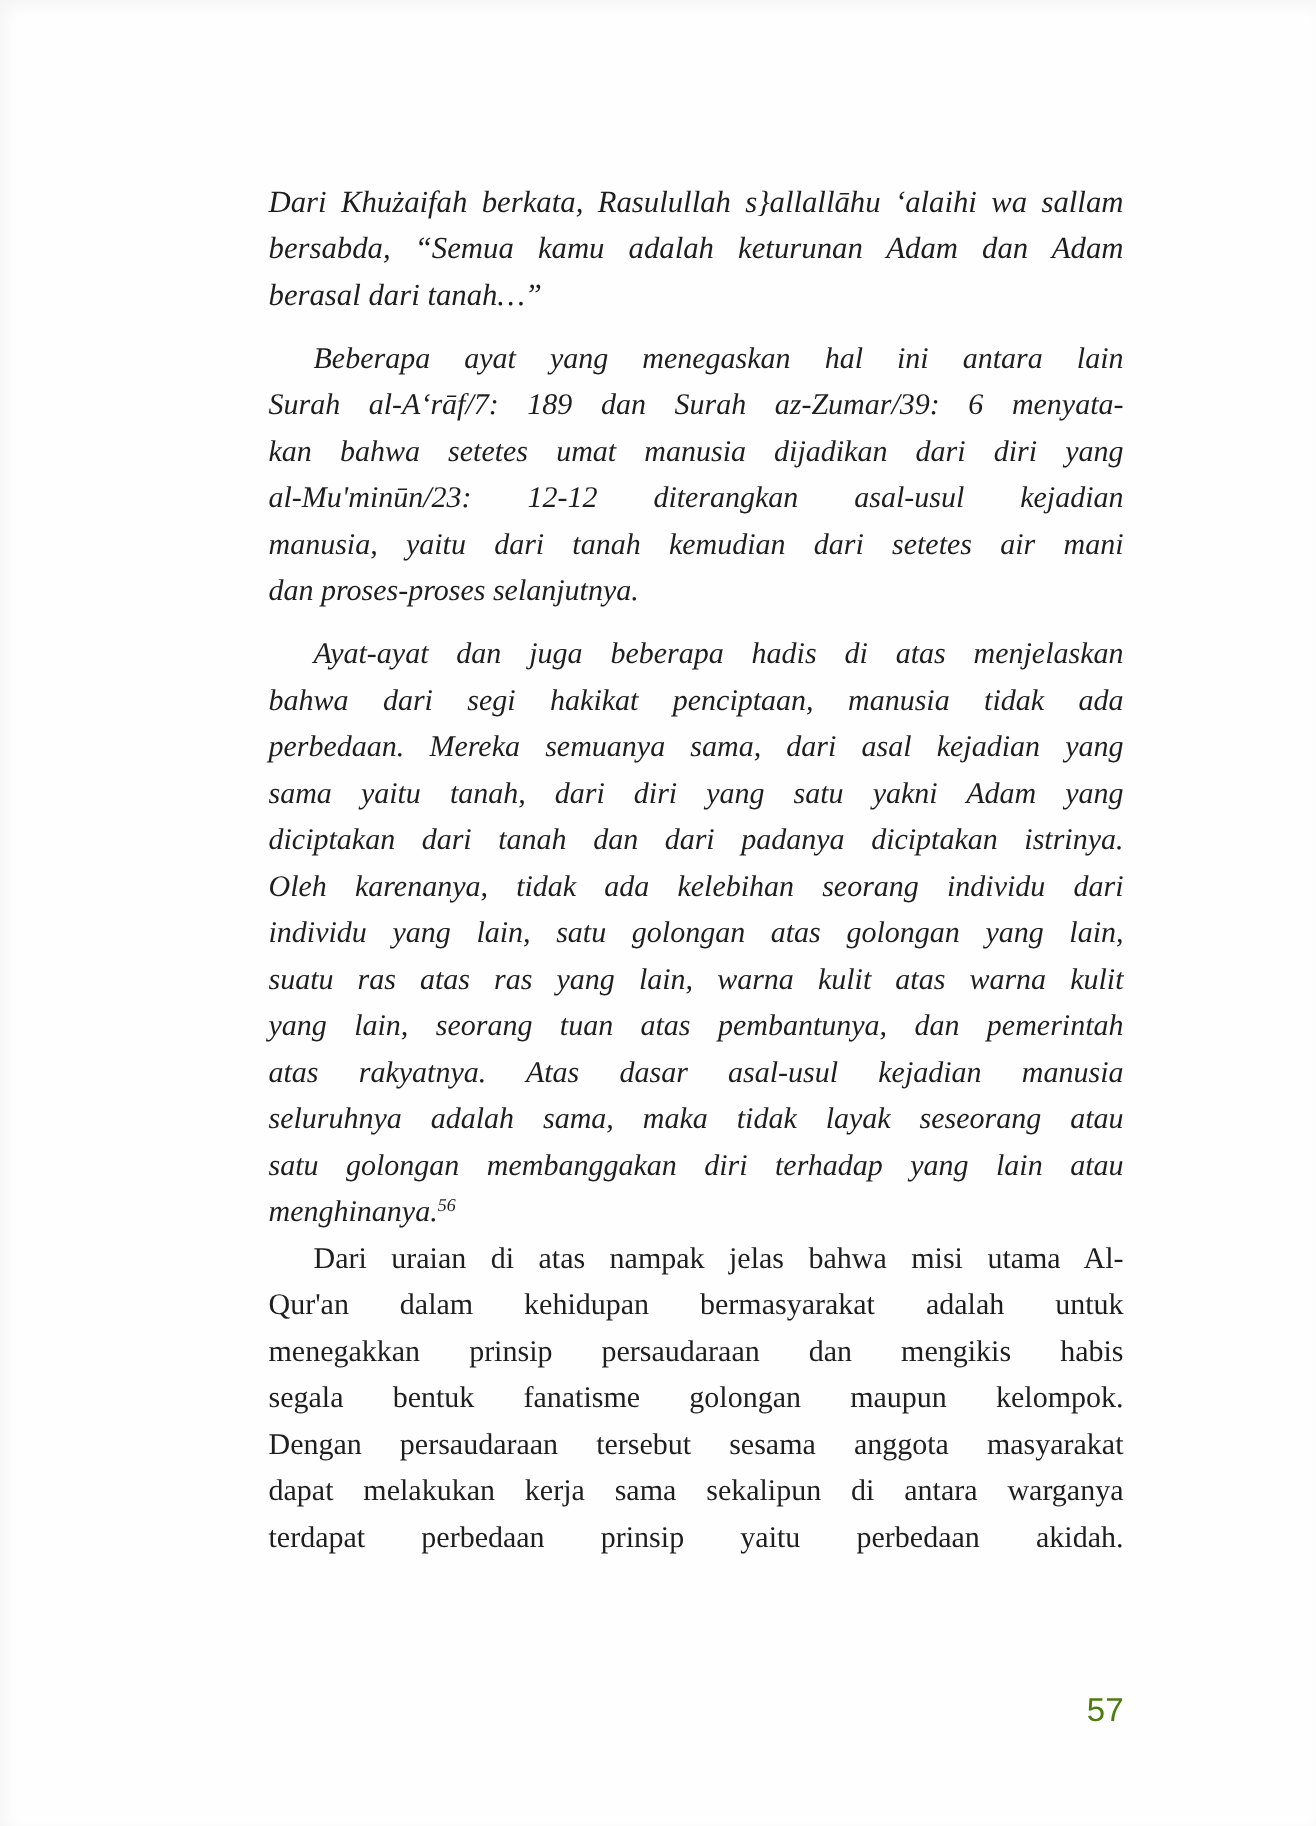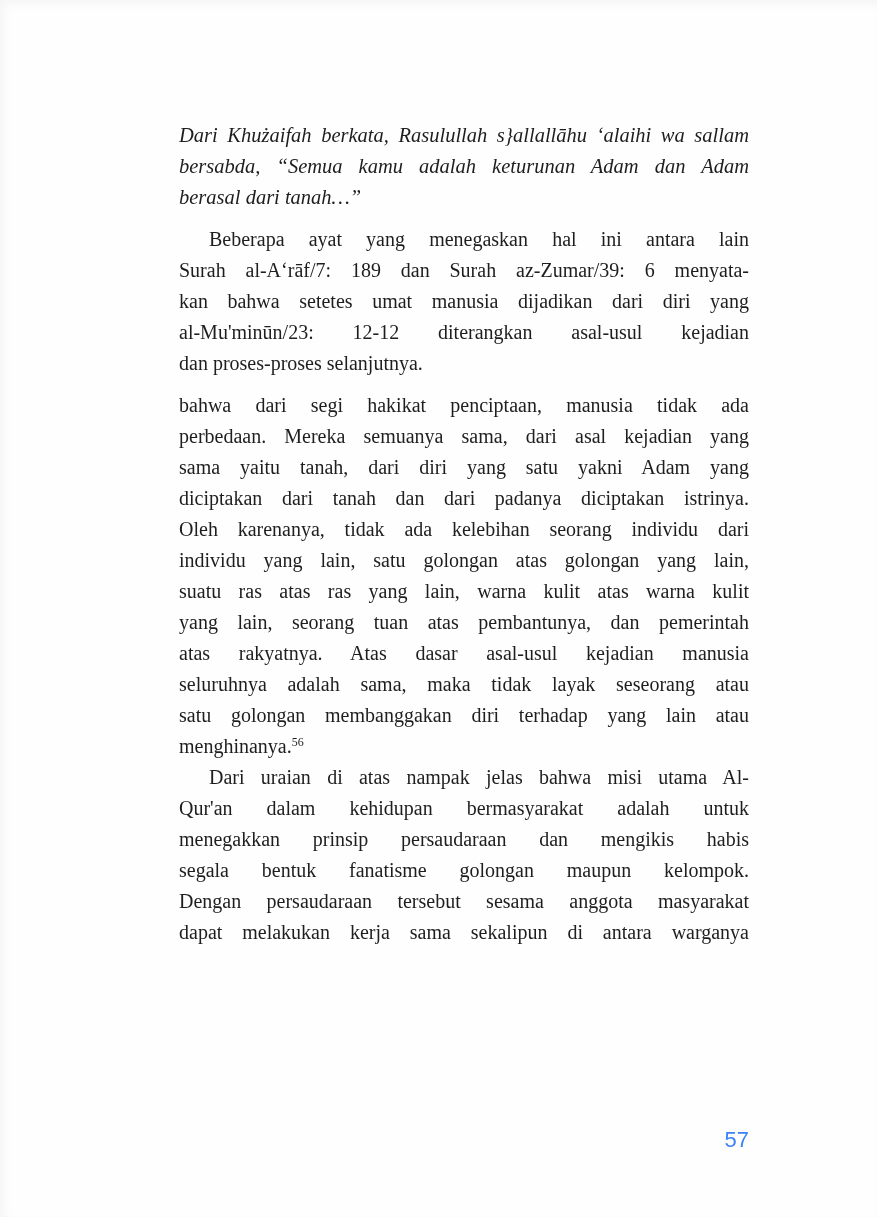--- a/index.html
+++ b/index.html
@@ -26,20 +26,21 @@
     position: absolute;
     left: 179px;
     top: 120px;
     width: 570px;
   }
   .paragraph {
     margin: 0;
   }
   .paragraph.gap-before {
     margin-top: 11px;
+    font-style: italic;
   }
   .line {
     font-size: 20px;
     line-height: 31px;
     height: 31px;
     text-align: justify;
     text-align-last: justify;
     overflow: visible;
   }
   .line.last {
@@ -58,60 +59,63 @@
     vertical-align: 7px;
     letter-spacing: 0;
   }
   .page-number {
     position: absolute;
     right: 128px;
     top: 1127px;
     font-family: "Liberation Sans", sans-serif;
     font-size: 22px;
     line-height: 26px;
-    color: #3b82f6;
+    color: #4d7c0f;
   }
 </style>
 </head>
 <body>
 
 <div class="page">
 
   <div class="text-block">
       <div class="paragraph italic-quote">
         <div class="line"><span>Dari Khużaifah berkata, Rasulullah s}allallāhu ‘alaihi wa sallam</span></div>
         <div class="line"><span>bersabda, “Semua kamu adalah keturunan Adam dan Adam</span></div>
         <div class="line last"><span>berasal dari tanah…”</span></div>
       </div>
       <div class="paragraph body gap-before">
         <div class="line indent"><span>Beberapa ayat yang menegaskan hal ini antara lain</span></div>
         <div class="line"><span>Surah al-A‘rāf/7: 189 dan Surah az-Zumar/39: 6 menyata-</span></div>
         <div class="line"><span>kan bahwa setetes umat manusia dijadikan dari diri yang</span></div>
         <div class="line"><span>al-Mu'minūn/23: 12-12 diterangkan asal-usul kejadian</span></div>
+        <div class="line"><span>manusia, yaitu dari tanah kemudian dari setetes air mani</span></div>
         <div class="line last"><span>dan proses-proses selanjutnya.</span></div>
       </div>
       <div class="paragraph body gap-before">
+        <div class="line indent"><span>Ayat-ayat dan juga beberapa hadis di atas menjelaskan</span></div>
         <div class="line"><span>bahwa dari segi hakikat penciptaan, manusia tidak ada</span></div>
         <div class="line"><span>perbedaan. Mereka semuanya sama, dari asal kejadian yang</span></div>
         <div class="line"><span>sama yaitu tanah, dari diri yang satu yakni Adam yang</span></div>
         <div class="line"><span>diciptakan dari tanah dan dari padanya diciptakan istrinya.</span></div>
         <div class="line"><span>Oleh karenanya, tidak ada kelebihan seorang individu dari</span></div>
         <div class="line"><span>individu yang lain, satu golongan atas golongan yang lain,</span></div>
         <div class="line"><span>suatu ras atas ras yang lain, warna kulit atas warna kulit</span></div>
         <div class="line"><span>yang lain, seorang tuan atas pembantunya, dan pemerintah</span></div>
         <div class="line"><span>atas rakyatnya. Atas dasar asal-usul kejadian manusia</span></div>
         <div class="line"><span>seluruhnya adalah sama, maka tidak layak seseorang atau</span></div>
         <div class="line"><span>satu golongan membanggakan diri terhadap yang lain atau</span></div>
         <div class="line last"><span>menghinanya.</span><sup>56</sup></div>
       </div>
       <div class="paragraph body">
         <div class="line indent"><span>Dari uraian di atas nampak jelas bahwa misi utama Al-</span></div>
         <div class="line"><span>Qur'an dalam kehidupan bermasyarakat adalah untuk</span></div>
         <div class="line"><span>menegakkan prinsip persaudaraan  dan mengikis habis</span></div>
         <div class="line"><span>segala bentuk fanatisme golongan maupun kelompok.</span></div>
         <div class="line"><span>Dengan persaudaraan tersebut sesama anggota masyarakat</span></div>
         <div class="line"><span>dapat melakukan kerja sama sekalipun di antara warganya</span></div>
+        <div class="line"><span>terdapat perbedaan prinsip yaitu perbedaan akidah.</span></div>
       </div>
     </div>
 
   <div class="page-number">57</div>
 
 </div>
 
 </body></html>

